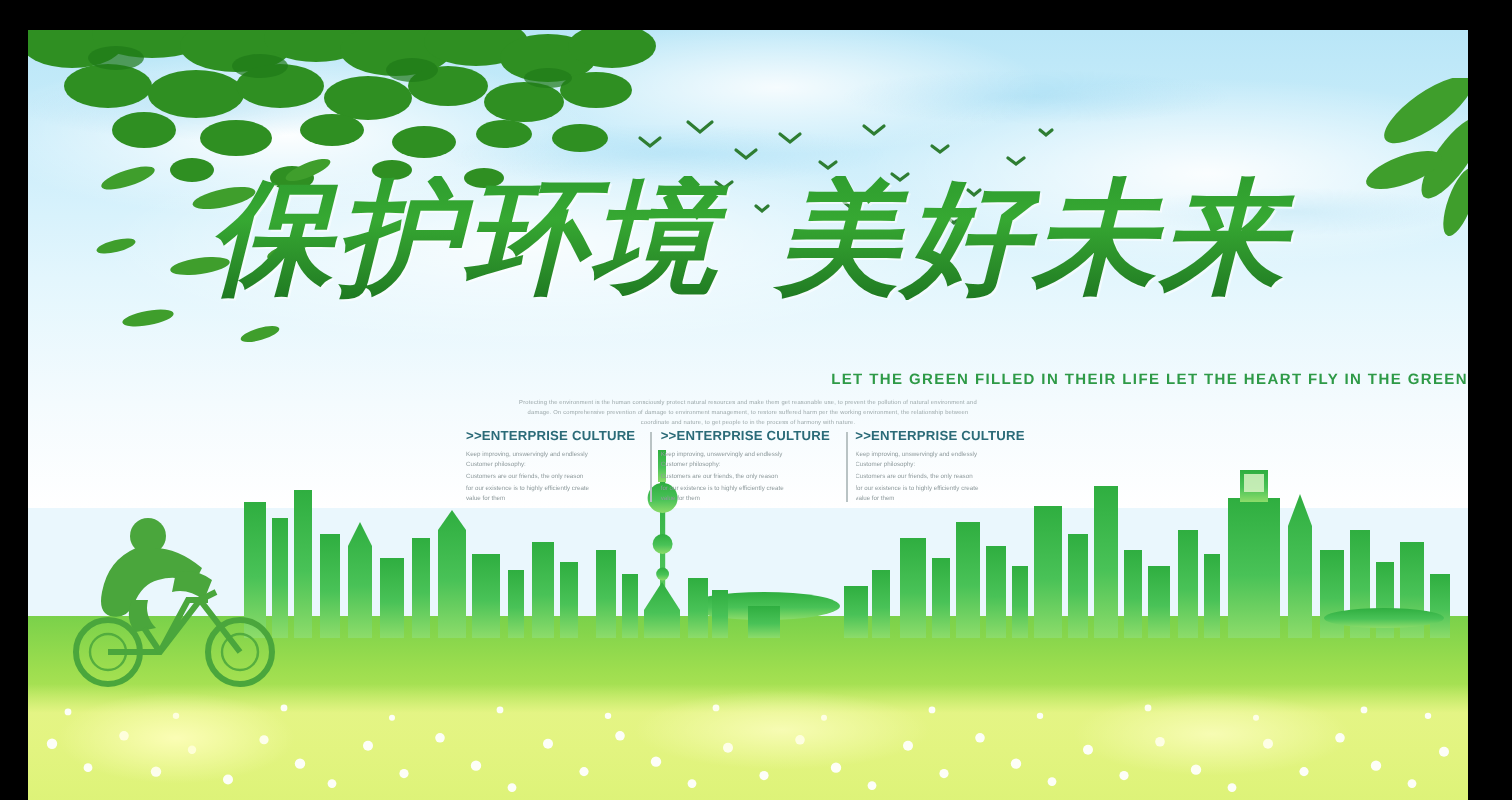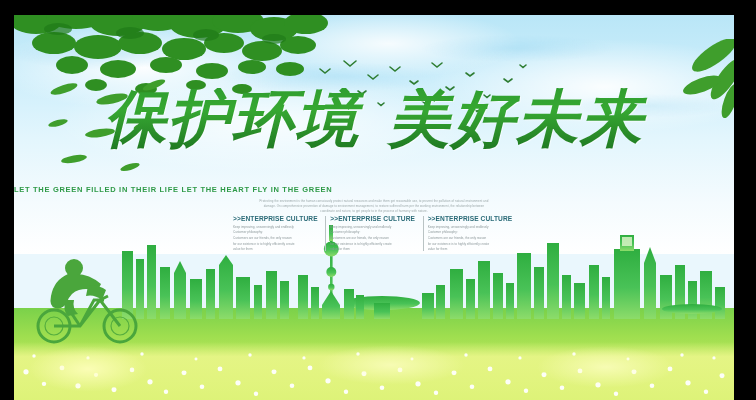--- a/index.html
+++ b/index.html
@@ -56,21 +56,21 @@
        letter-spacing:2px;white-space:nowrap;
        background:linear-gradient(180deg,#2f9e2f 0%,#36a832 35%,#2b8f2a 70%,#1f7a22 100%);
        -webkit-background-clip:text;background-clip:text;color:transparent;
        -webkit-text-fill-color:transparent;
        filter:drop-shadow(1px 1px 0 rgba(255,255,255,.55));}
   .headline .gap{display:inline-block;width:28px;}
 
   
   .sub-cn{position:absolute;left:0;top:150px;width:100%;text-align:center;
        font-size:15px;font-weight:700;color:#1f8f35;letter-spacing:1px;white-space:nowrap;}
-  .sub-en{position:absolute;left:0;top:170px;width:100%;text-align:left;
+  .sub-en{position:absolute;left:0;top:170px;width:100%;text-align:right;
        font-size:7.5px;font-weight:700;color:#2e9a47;letter-spacing:.7px;white-space:nowrap;}
 
   
   .micro{position:absolute;left:50%;top:184px;transform:translateX(-50%);
        width:290px;text-align:center;color:#9aa6a8;font-size:2.9px;line-height:1.75;
        letter-spacing:.1px;}
 
   
   .cols{position:absolute;left:50%;top:200px;transform:translateX(-50%);
        width:292px;display:flex;}

